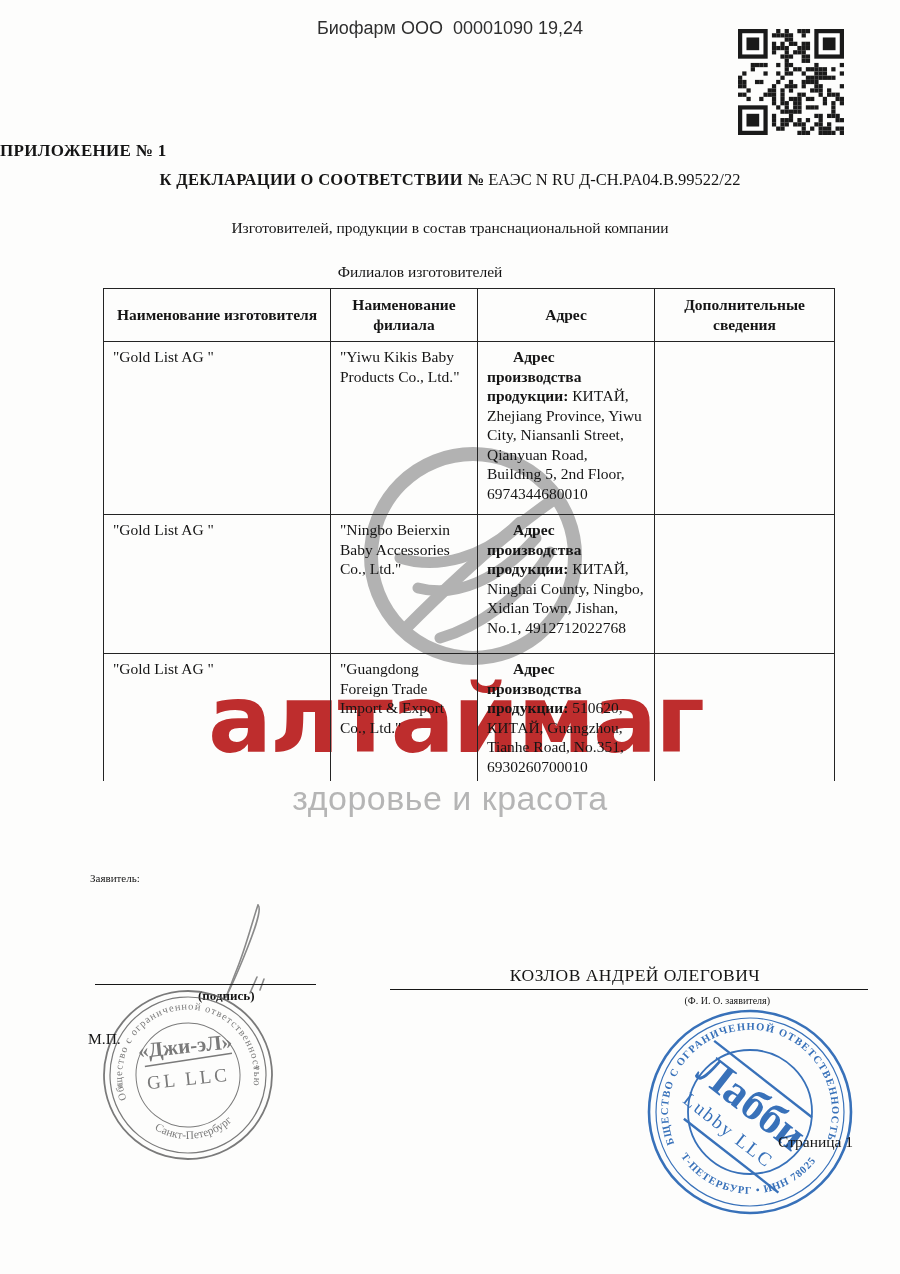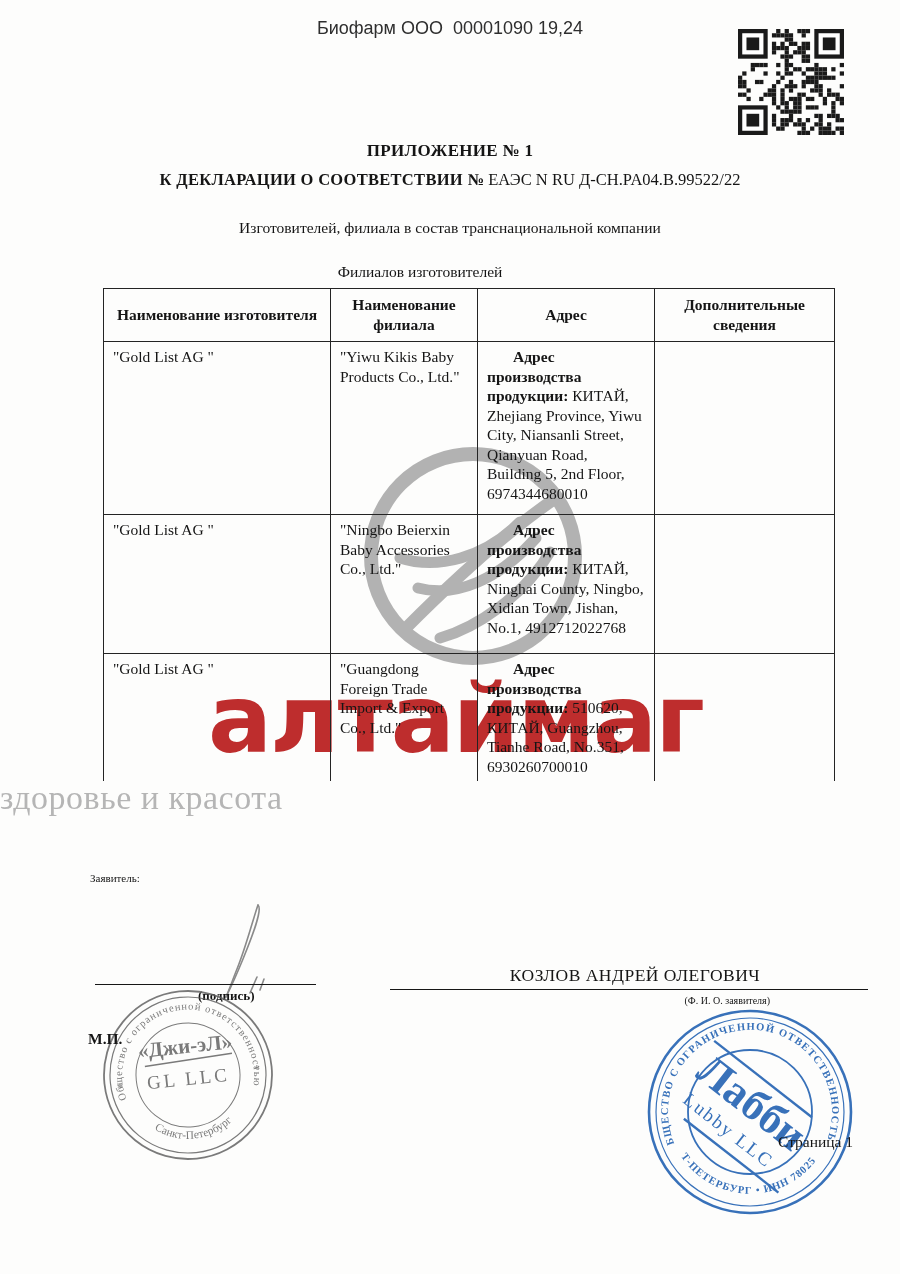--- a/index.html
+++ b/index.html
@@ -5,31 +5,31 @@
   html,body{margin:0;padding:0;background:#ffffff;}
   .page{position:relative;width:900px;height:1274px;margin:0 auto;background:#fdfdfc;
         font-family:"Liberation Serif",serif;color:#151515;overflow:hidden;}
   .abs{position:absolute;}
 
   
   .scan-header{left:0;right:0;top:10px;text-align:center;font-family:"Liberation Sans",sans-serif;
                font-size:18px;color:#2e2e2e;white-space:pre;margin-top:8px;}
 
   
-  .t-appendix{left:0;right:0;top:141px;text-align:center;font-weight:bold;font-size:17px;letter-spacing:.3px;}
+  .t-appendix{left:0;right:0;top:141px;text-align:left;font-weight:bold;font-size:17px;letter-spacing:.3px;}
   .t-decl{left:0;right:0;top:170px;text-align:center;font-size:16.5px;}
   .t-decl .lbl{font-weight:bold;letter-spacing:.3px;}
   .t-decl .num{margin-left:4px;}
   .t-sub1{left:0;right:0;top:219px;text-align:center;font-size:15.5px;}
   .t-sub2{left:0;right:0;top:263px;text-align:center;font-size:15.5px;transform:translateX(-30px);}
 
   
   .wm-brand{left:208px;top:672px;z-index:1;font-family:"DejaVu Sans",sans-serif;font-weight:bold;
             font-size:95px;line-height:1;color:#b91c1c;letter-spacing:-2px;opacity:.92;}
-  .wm-tag{left:0;right:0;top:779px;z-index:1;font-family:Liberation Serif, serif;
+  .wm-tag{left:0;right:0;top:779px;z-index:1;text-align:center;font-family:Liberation Sans, sans-serif;
           font-size:34px;color:#b2b2b2;letter-spacing:.5px;opacity:.95;}
   .wm-logo{left:348px;top:440px;z-index:1;opacity:.85;}
 
   
   .doc-table{position:absolute;left:103px;top:288px;width:731px;z-index:2;
              border-collapse:collapse;table-layout:fixed;background:transparent;}
   .doc-table th,.doc-table td{border:1.5px solid #242424;vertical-align:top;text-align:left;
              padding:5px 9px;font-size:15.5px;line-height:1.26;font-weight:normal;}
   .doc-table thead th{text-align:center;vertical-align:middle;font-weight:bold;height:46px;padding:3px 6px;}
   .doc-table tr.r1{height:173px}
@@ -38,21 +38,21 @@
   .doc-table tbody tr:last-child td{border-bottom:none;}
   .b-label{font-weight:bold;margin-left:26px;}
 
   
   .applicant-label{left:90px;top:872px;font-size:11px;}
   .sig-line{left:95px;top:984px;width:221px;border-top:1.7px solid #161616;z-index:3;}
   .sig-caption{left:180px;top:988px;font-size:13px;font-weight:bold;z-index:3;margin-left:18px;}
   .name-line{left:390px;top:989px;width:478px;border-top:1.7px solid #161616;z-index:3;}
   .applicant-name{left:455px;top:965px;width:360px;text-align:center;font-size:17.5px;letter-spacing:.5px;z-index:3;}
   .name-caption{left:500px;top:995px;width:270px;text-align:right;font-size:10px;font-weight:normal;z-index:3;}
-  .mp-mark{left:88px;top:1030px;font-size:15.5px;font-weight:bold;z-index:4;}
+  .mp-mark{left:88px;top:1030px;font-size:15.5px;font-weight:normal;z-index:4;}
   .page-number{left:778px;top:1133px;font-size:15.5px;z-index:4;}
 
   .stamp-left{left:88px;top:985px;z-index:3;opacity:.82;}
   .stamp-right{left:642px;top:1004px;z-index:3;opacity:.93;}
   .sig-ink{left:200px;top:893px;z-index:3;}
   .qr{left:733px;top:29px;z-index:2;}
 
   svg text{font-family:"Liberation Serif",serif;}
 </style>
 </head>
@@ -265,21 +265,21 @@
       <rect x="86" y="8.6" width="12.899999999999999" height="12.899999999999999" fill="#1a1a1a"></rect>
       <rect x="0" y="77.39999999999999" width="30.099999999999998" height="30.099999999999998" fill="#1a1a1a"></rect>
       <rect x="4.3" y="81.7" width="21.5" height="21.5" fill="#ffffff"></rect>
       <rect x="8.6" y="86" width="12.899999999999999" height="12.899999999999999" fill="#1a1a1a"></rect>
     </svg>
 
   <div class="abs t-appendix">ПРИЛОЖЕНИЕ № 1</div>
   <div class="abs t-decl">
     <span class="lbl">К ДЕКЛАРАЦИИ О СООТВЕТСТВИИ №</span><span class="num">ЕАЭС N RU Д-CH.PA04.B.99522/22</span>
   </div>
-  <div class="abs t-sub1">Изготовителей, филиала в состав транснациональной компании</div>
+  <div class="abs t-sub1">Изготовителей, продукции в состав транснациональной компании</div>
   <div class="abs t-sub2">Филиалов изготовителей</div>
 
   <div class="abs wm-brand">алтаймаг</div>
   <div class="abs wm-tag">здоровье и красота</div>
   <svg class="abs wm-logo" width="250" height="232" viewBox="0 0 250 232">
     <g fill="none" stroke="#a6a6a6" stroke-linecap="round">
       <circle cx="125" cy="116" r="102" stroke-width="14"></circle>
       <path d="M 58,188 C 96,150 152,96 208,58" stroke-width="12"></path>
       <path d="M 70,148 C 108,158 150,140 188,98" stroke-width="11"></path>
       <path d="M 92,198 C 128,188 176,156 202,112" stroke-width="11"></path>

